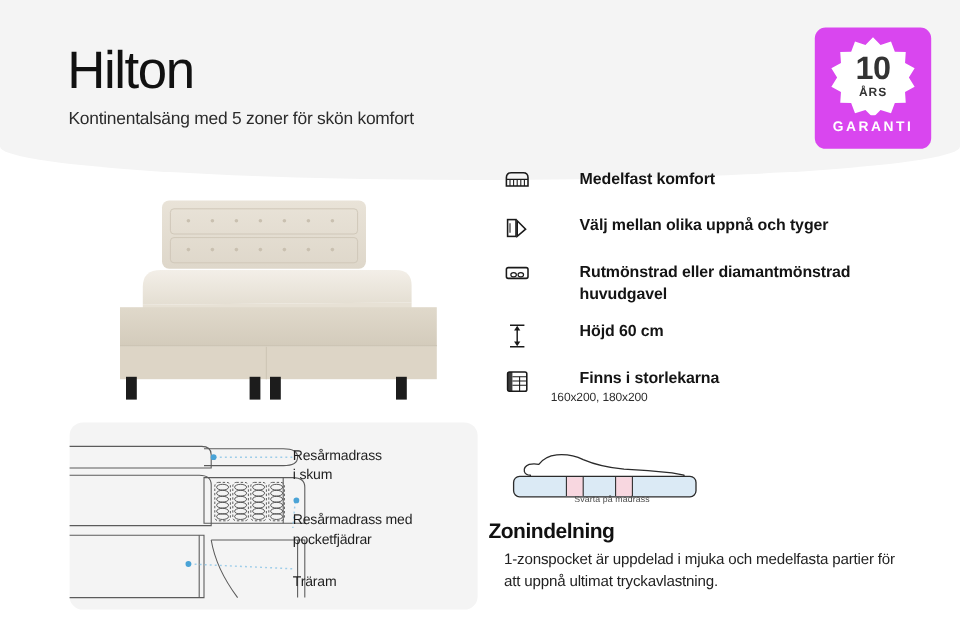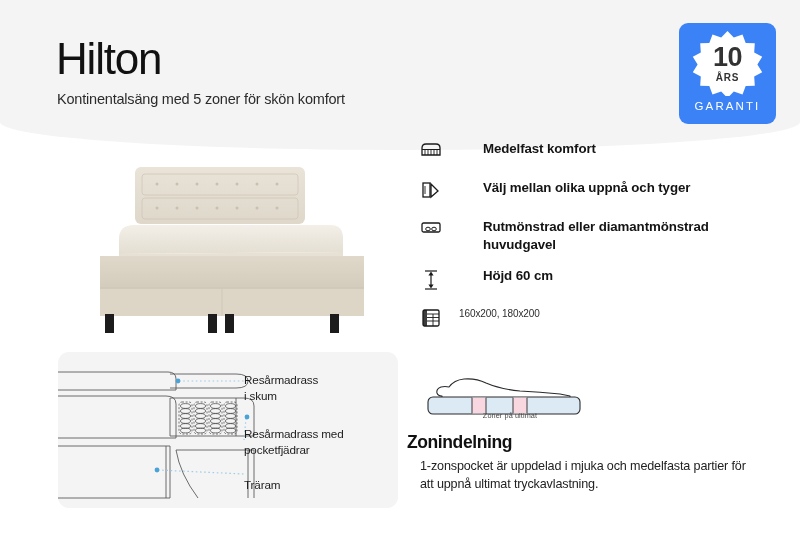--- a/index.html
+++ b/index.html
@@ -26,37 +26,37 @@
   }
   .subtitle{
     position:absolute; left:57px; top:91px;
     font-size:14.5px; color:#2b2b2b; letter-spacing:-0.2px;
   }
 
   
   .badge{
     position:absolute; right:24px; top:23px;
     width:97px; height:101px; border-radius:9px;
-    background:#3b82f6;
+    background:#d946ef;
     display:flex; flex-direction:column;
     align-items:center; justify-content:flex-start;
     padding-top:7px;
   }
   .star-wrap{ position:relative; width:71px; height:66px; }
   .star-wrap svg{ position:absolute; inset:0; }
   .star-text{
     position:absolute; inset:0;
     display:flex; flex-direction:column;
     align-items:center; justify-content:center;
     pointer-events:none;
   }
   .star-num{ font-size:27px; font-weight:bold; color:#333; line-height:1; letter-spacing:-0.5px;}
   .star-yrs{ font-size:10px; font-weight:bold; color:#333; letter-spacing:0.8px; margin-top:1px;}
   .badge-word{
-    font-size:11.5px; font-weight:normal; color:#fff;
+    font-size:11.5px; font-weight:bold; color:#fff;
     letter-spacing:2.1px; margin-top:4px;
   }
 
   
   .bed-photo{ position:absolute; left:62px; top:146px; width:340px; height:190px; }
 
   
   .features{ position:absolute; left:420px; top:140px; width:360px; }
   .feature-row{
     display:flex; align-items:flex-start;
@@ -246,20 +246,21 @@
       <svg width="22" height="22" viewBox="0 0 22 22">
         <rect x="3" y="3" width="16" height="16" rx="1.5" fill="none" stroke="#1a1a1a" stroke-width="1.3"></rect>
         <rect x="3" y="3" width="4" height="16" fill="#1a1a1a" opacity="0.85"></rect>
         <line x1="7" y1="7" x2="19" y2="7" stroke="#1a1a1a" stroke-width="0.9"></line>
         <line x1="7" y1="10.5" x2="19" y2="10.5" stroke="#1a1a1a" stroke-width="0.9"></line>
         <line x1="7" y1="14" x2="19" y2="14" stroke="#1a1a1a" stroke-width="0.9"></line>
         <line x1="13" y1="7" x2="13" y2="19" stroke="#1a1a1a" stroke-width="0.9"></line>
       </svg>
     </div>
     <div class="feature-texts">
+      <div class="feature-label">Finns i storlekarna</div>
       <div class="feature-sub">160x200, 180x200</div>
     </div>
   </div>
 
 </div>
 
 <div class="diagram-panel">
   <svg width="340" height="156" viewBox="0 0 340 156">
     <g fill="none" stroke="#5b5b5b" stroke-width="0.9">
 
@@ -353,15 +354,15 @@
     <rect x="52" y="31.6" width="14" height="15.8" fill="#f8d7e0"></rect>
     <rect x="93" y="31.6" width="14" height="15.8" fill="#f8d7e0"></rect>
     <g stroke="#2b2b2b" stroke-width="0.9">
       <line x1="52" y1="31.6" x2="52" y2="47.4"></line>
       <line x1="66" y1="31.6" x2="66" y2="47.4"></line>
       <line x1="93" y1="31.6" x2="93" y2="47.4"></line>
       <line x1="107" y1="31.6" x2="107" y2="47.4"></line>
     </g>
   </svg>
 </div>
-<div class="zone-caption">Zoner på ultimat</div>
+<div class="zone-caption">Svarta på madrass</div>
 <div class="zone-heading">Zonindelning</div>
 <div class="zone-body">1-zonspocket är uppdelad i mjuka och medelfasta partier för att uppnå ultimat tryckavlastning.</div>
 
 </body></html>

